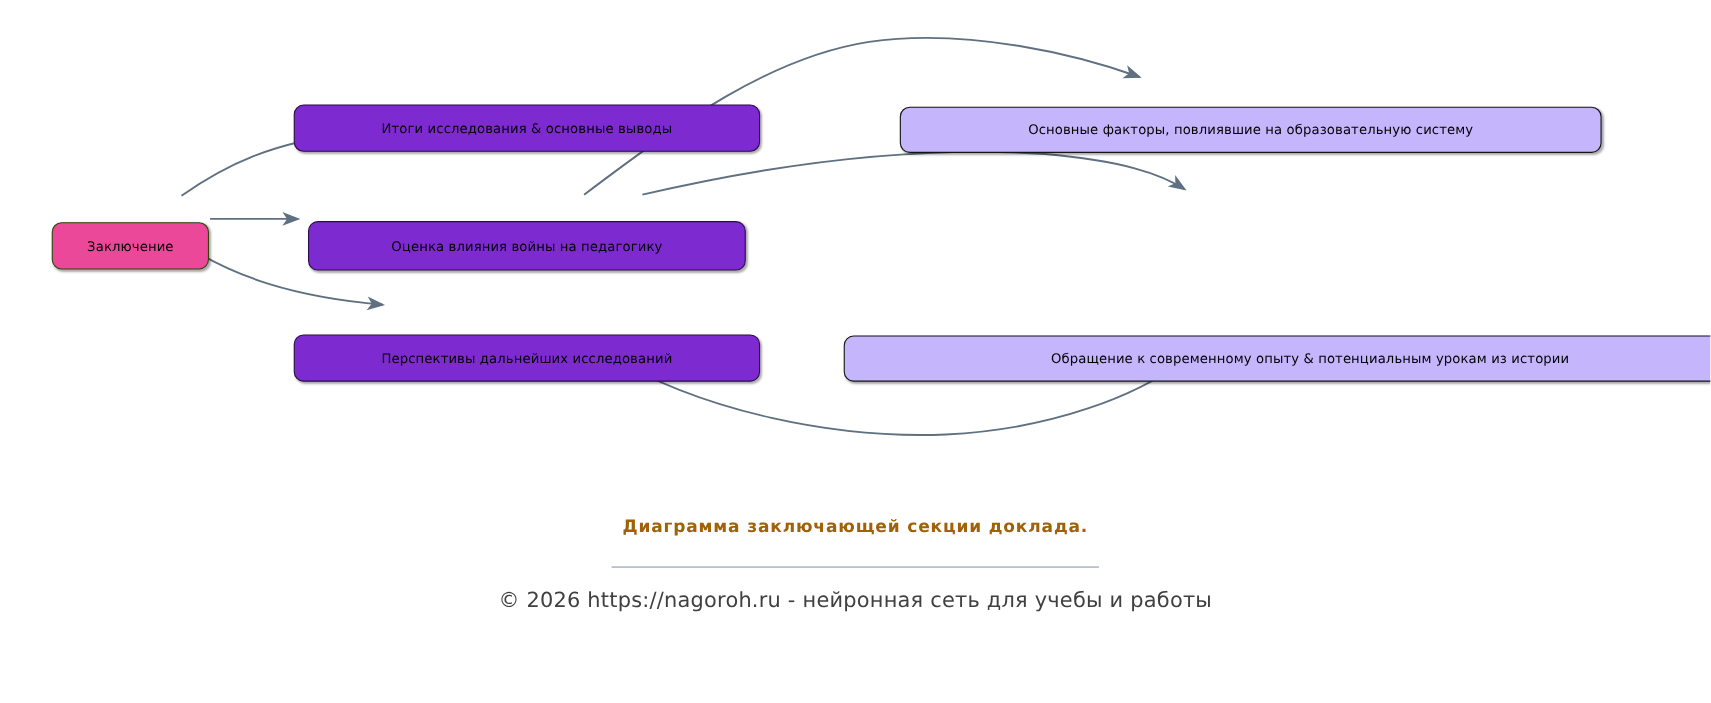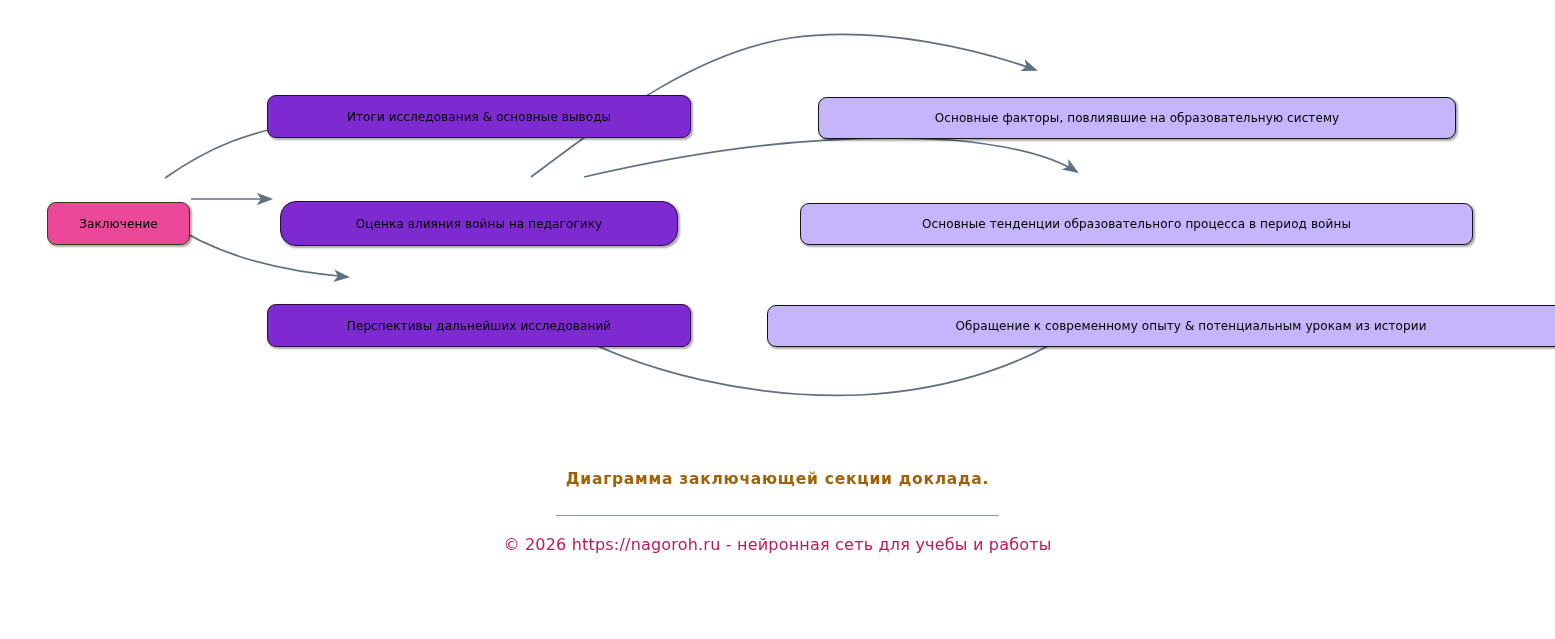--- a/index.html
+++ b/index.html
@@ -75,22 +75,22 @@
     padding-bottom: 10px;
   }
   #divider {
     width: 443px;
     height: 1px;
     background: #8b98a6;
     margin: 17px auto 0 auto;
   }
   #copyright {
     margin-top: 19px;
-    font-size: 16px;
-    color: #be185d;
+    font-size: 19px;
+    color: #404040;
     letter-spacing: 0.2px;
   }
 </style>
 </head>
 <body>
 
 <div id="canvas">
 
   <svg id="edges" viewBox="0 0 1555 639" xmlns="http://www.w3.org/2000/svg">
     <defs>
@@ -113,35 +113,32 @@
   </svg>
 
   <div class="node node-green" style="left:47px; top:178px; width:143px; height:43px;">
     <span class="node-label">Заключение</span>
   </div>
 
   <div class="node node-purple" style="left:267px; top:71px; width:424px; height:43px;">
     <span class="node-label">Итоги исследования &amp; основные выводы</span>
   </div>
 
-  <div class="node node-purple" style="left:280px; top:177px; width:398px; height:45px;border-radius:16px;">
+  <div class="node node-purple" style="left:280px; top:177px; width:398px; height:45px;">
     <span class="node-label">Оценка влияния войны на педагогику</span>
   </div>
 
   <div class="node node-purple" style="left:267px; top:280px; width:424px; height:43px;">
     <span class="node-label">Перспективы дальнейших исследований</span>
   </div>
 
   <div class="node node-gray" style="left:818px; top:73px; width:638px; height:42px;">
     <span class="node-label">Основные факторы, повлиявшие на образовательную систему</span>
   </div>
 
-  <div class="node node-gray" style="left:800px; top:179px; width:673px; height:42px;">
-    <span class="node-label">Основные тенденции образовательного процесса в период войны</span>
-  </div>
 
   <div class="node node-gray" style="left:767px; top:281px; width:848px; height:42px;">
     <span class="node-label">Обращение к современному опыту &amp; потенциальным урокам из истории</span>
   </div>
 
   <div id="footer">
     <div id="caption">Диаграмма заключающей секции доклада.</div>
     <div id="divider"></div>
     <div id="copyright">© 2026 https://nagoroh.ru - нейронная сеть для учебы и работы</div>
   </div>

